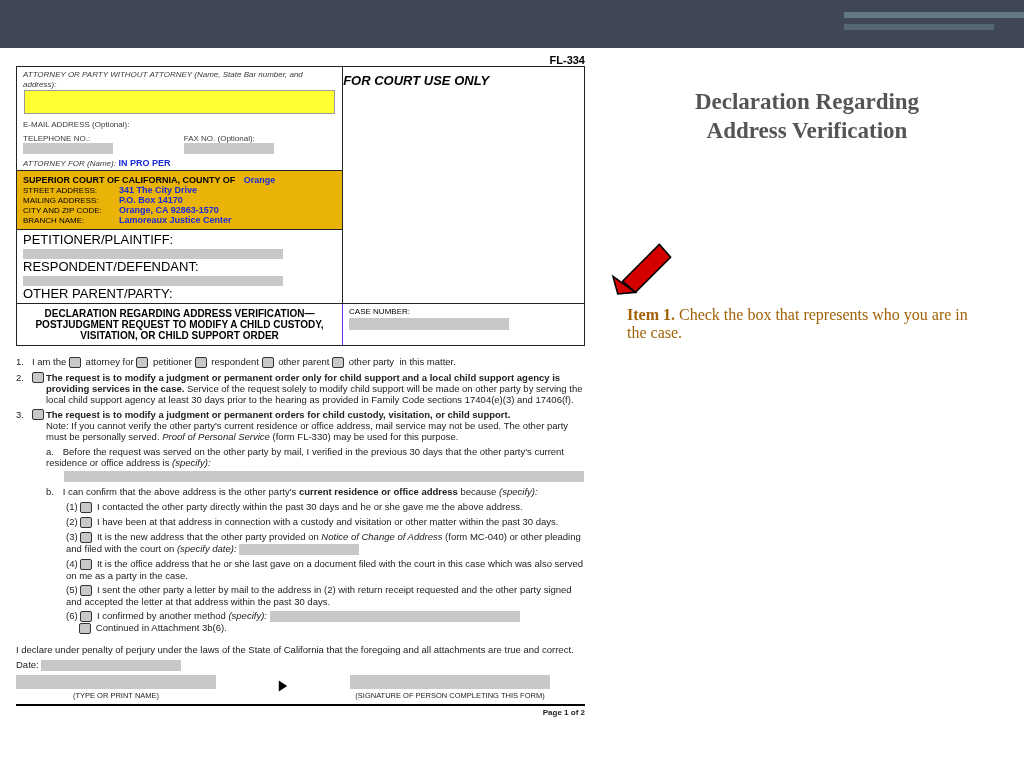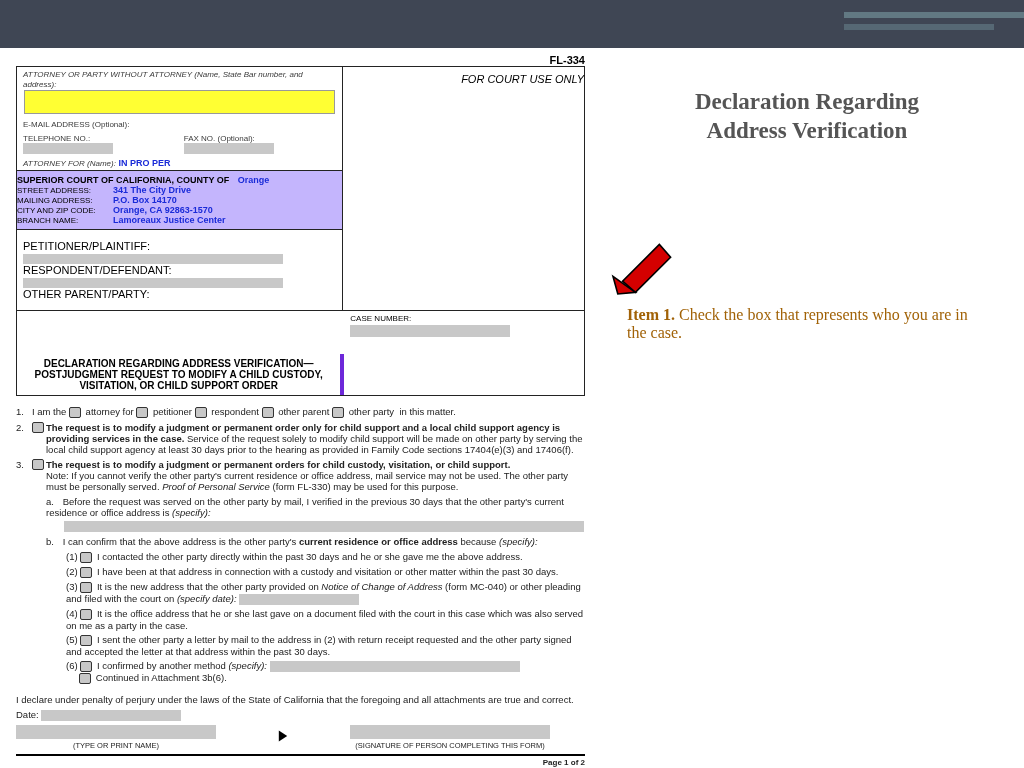--- a/index.html
+++ b/index.html
@@ -15,28 +15,28 @@
   .form-code { text-align: right; font-weight: bold; font-size: 11px; }
   .header-box { border: 1px solid #232323; display: flex; }
   .hx-left { flex: 1.35; border-right: 1px solid #232323; }
   .hx-right { flex: 1; }
   .sub { padding: 2px 6px 2px 6px; font-size: 9px; color: #3a3a3a; }
   .sub .lbl { font-size: 8px; }
   .italic { font-style: italic; }
   .gray-fill { background: #c8c8c8; height: 11px; }
   .yellow-fill { background: #ffff33; height: 24px; border: 1px solid #999; margin: 1px; }
   .row-box { border-top: 1px solid #232323; }
-  .courtuse { font-style: italic; text-align: right; padding-top: 6px; font-size: 11px; font-weight: normal; }
+  .courtuse { font-style: italic; text-align: left; padding-top: 6px; font-size: 13px; font-weight: bold; }
   .blue-inp { color: #1a2bd8; font-weight: bold; }
-  .court-section { background: #c4b5fd; padding: 4px 0; font-size: 9px; }
+  .court-section { background: #eab308; padding: 4px 6px; font-size: 9px; }
   .court-section strong { color: #000; }
   .court-label { display: inline-block; width: 92px; font-size: 8px; margin-right: 4px; }
-  .party-section { padding: 10px 6px; font-size: 11px; }
+  .party-section { padding: 2px 6px; font-size: 13px; }
   .party-section .gray-fill { margin-top: 2px; width: 260px; height: 10px; }
-  .bot-left { flex: 1.35; border-right: 4px solid #6d28d9; text-align: center; font-weight: bold; padding: 4px 8px; font-size: 10px; margin-top: 43px; }
+  .bot-left { flex: 1.35; border-right: 1px solid #6d28d9; text-align: center; font-weight: bold; padding: 4px 8px; font-size: 10px; }
   .bot-right { flex: 1; padding: 3px 6px; font-size: 8px; }
   .case-fill { background: #c8c8c8; height: 12px; width: 160px; margin-top: 2px; }
   .body-text { font-size: 9.5px; color: #222; padding-top: 6px; }
   .item-line { display: flex; align-items: flex-start; margin: 4px 0; }
   .item-num { width: 16px; }
   .ck { display: inline-block; width: 12px; height: 11px; border: 1px solid #333; background: #c8c8c8; border-radius: 2px; vertical-align: middle; margin-right: 2px; }
   .sub-ab { margin-left: 30px; margin-top: 4px; }
   .sub-ab .lab { display: inline-block; width: 14px; }
   .fill-line { display: inline-block; background: #c8c8c8; height: 11px; vertical-align: middle; }
   .long-fill { width: 520px; }

